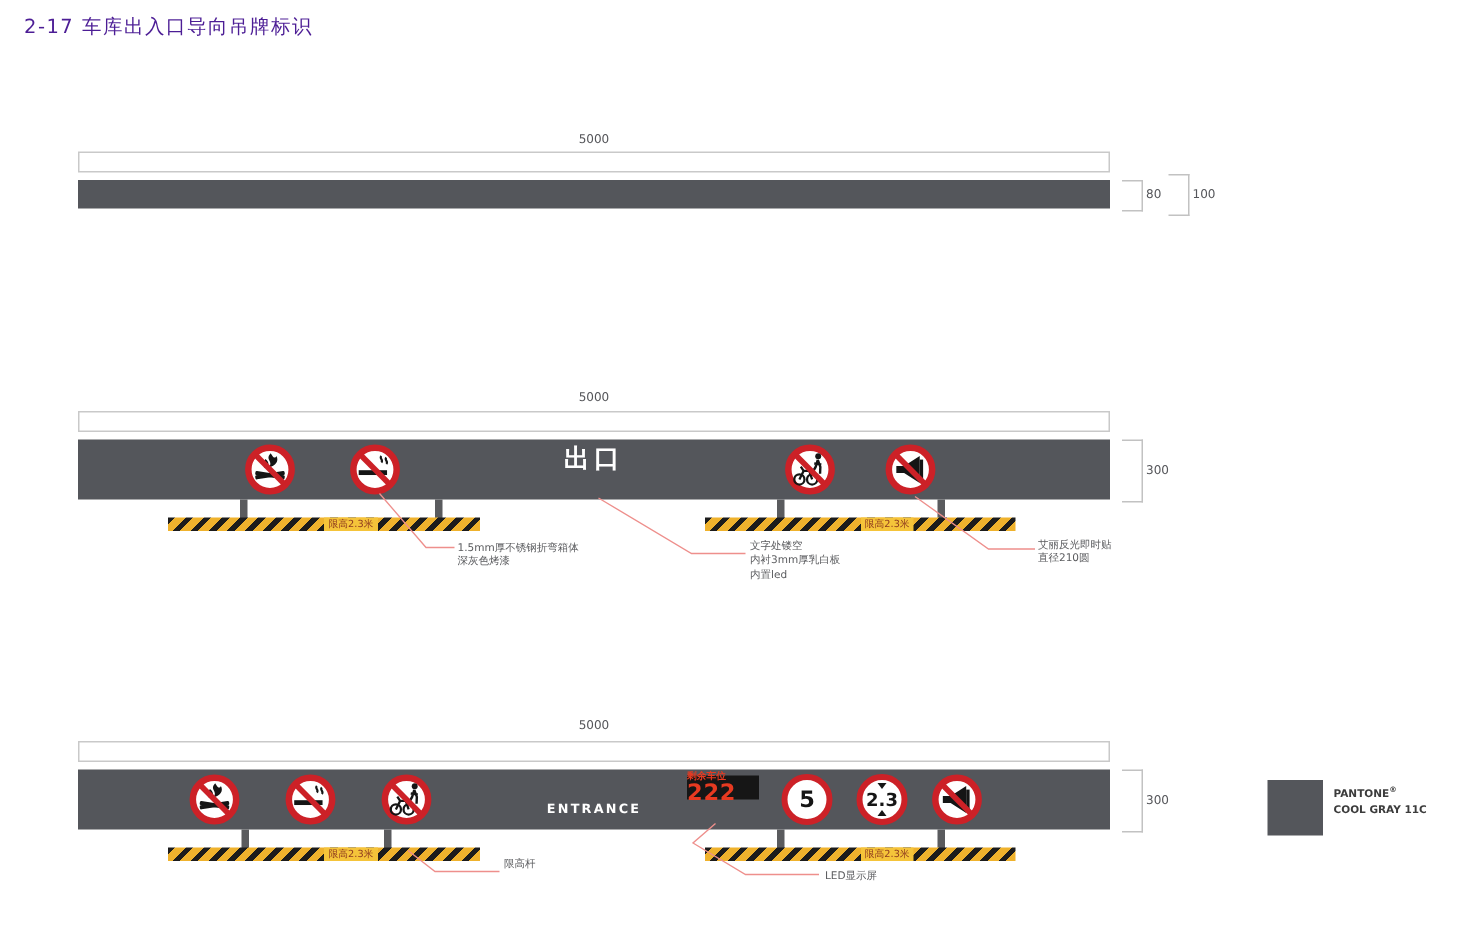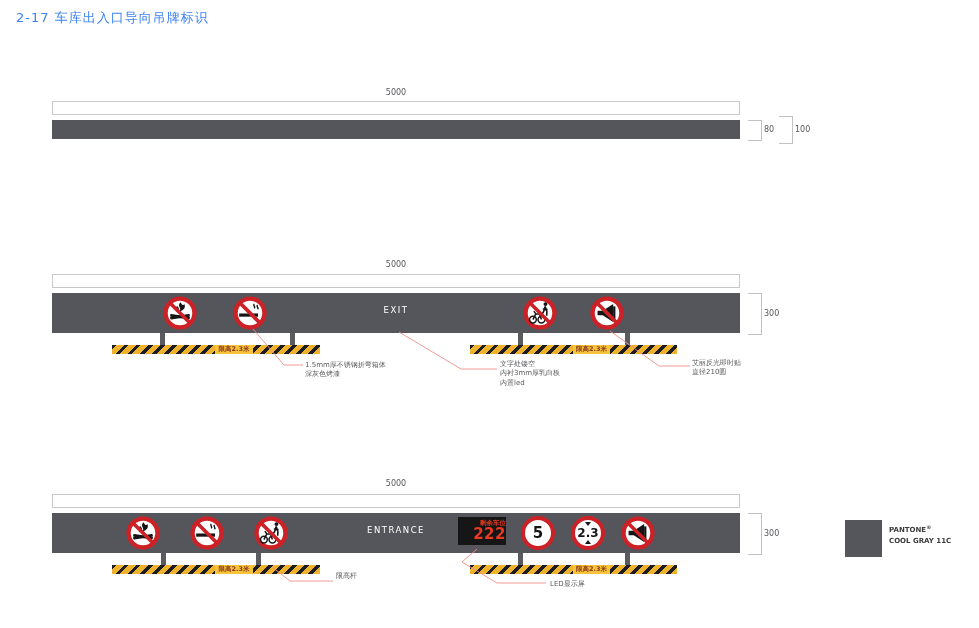--- a/index.html
+++ b/index.html
@@ -1,59 +1,59 @@
 <!DOCTYPE html>
 <html><head>
 <meta charset="utf-8">
 <style>
   html,body{margin:0;padding:0;background:#fff;}
   .canvas{position:relative;width:979px;height:628px;background:#fff;overflow:hidden;
           font-family:"DejaVu Sans","Liberation Sans",sans-serif;}
   .layer{position:absolute;inset:0;}
   .abs{position:absolute;}
 
-  .page-title{position:absolute;left:16px;top:9px;font-size:13px;color:#3b82f6;letter-spacing:1px;}
+  .page-title{position:absolute;left:16px;top:9px;font-size:13px;color:#4c1d95;letter-spacing:1px;}
 
   .dim-text{font-size:8px;color:#55565a;}
   .dim-width{position:absolute;left:52px;width:688px;text-align:center;}
   .bracket-rect{position:absolute;left:52px;width:686px;height:12px;border:1px solid #c9c9c9;background:#fff;}
   .bracket-open-left{position:absolute;border:1px solid #c2c2c2;border-left:none;background:transparent;}
   .dim-vlabel{position:absolute;display:flex;align-items:center;}
 
   .sign-bar{position:absolute;left:52px;width:688px;height:40px;background:#54565b;}
   .rail-bar{position:absolute;left:52px;width:688px;height:19px;background:#54565b;}
 
   .icon-group{position:absolute;display:flex;}
   .sign-icon{width:34px;height:34px;}
   .sign-icon svg{display:block;width:34px;height:34px;}
 
   .sign-title{position:absolute;left:300px;width:192px;text-align:center;color:#fff;}
   .cn-title{font-size:17px;font-weight:bold;letter-spacing:3px;line-height:1.1;}
-  .en-title{font-size:8.5px;font-weight:normal;letter-spacing:1.5px;line-height:1.1;margin-top:9px;}
+  .en-title{font-size:8.5px;font-weight:bold;letter-spacing:1.5px;line-height:1.1;margin-top:19px;}
 
   .ring-icon{position:absolute;width:34px;height:34px;border:4px solid #cc2127;border-radius:50%;
              box-sizing:border-box;background:#fff;display:flex;align-items:center;justify-content:center;}
   .ring-num{font-weight:bold;color:#151515;}
   .speed-num{font-size:15px;}
   .height-num{font-size:12px;}
   .tri{position:absolute;left:50%;transform:translateX(-50%);width:0;height:0;
        border-left:3.5px solid transparent;border-right:3.5px solid transparent;}
   .tri-down{top:2px;border-top:4.5px solid #151515;}
   .tri-up{bottom:2px;border-bottom:4.5px solid #151515;}
 
-  .led-panel{position:absolute;left:458px;width:48px;height:28px;background:#161616;
-             display:flex;flex-direction:column;align-items:flex-end;justify-content:center;gap:1px;}
+  .led-panel{position:absolute;left:458px;width:48px;height:16px;background:#161616;
+             display:flex;flex-direction:column;align-items:flex-start;justify-content:center;gap:1px;}
   .led-label{font-size:6.5px;font-weight:bold;color:#e73a21;line-height:1;}
   .led-value{font-size:15px;font-weight:bold;color:#e73a21;line-height:1;letter-spacing:0.5px;}
 
   .post{position:absolute;width:5px;height:13px;background:#5a5b5e;}
   .hazard{position:absolute;height:9px;
           background:repeating-linear-gradient(135deg,#1c1c1c 0 3.5px,#efb22d 3.5px 8.5px);
           display:flex;align-items:center;justify-content:center;}
-  .hazard-label{background:#f5c43a;color:#8f3a1f;font-size:6.5px;font-weight:bold;
+  .hazard-label{background:#f5c43a;color:#8f3a1f;font-size:6.5px;font-weight:normal;
                 line-height:1;padding:1.5px 3px;white-space:nowrap;margin-left:36px;}
 
   .anno{position:absolute;font-size:7px;color:#5a5b5e;line-height:1.35;white-space:nowrap;}
 
   .leader-svg{position:absolute;inset:0;pointer-events:none;}
 
   .pantone-swatch{position:absolute;left:845px;top:520px;width:37px;height:37px;background:#54565b;}
   .pantone-text{position:absolute;left:889px;top:524px;font-size:7px;color:#3c3c3c;line-height:1.5;}
   .pantone-brand{font-weight:bold;}
   .pantone-text sup{font-size:5px;}
@@ -97,20 +97,21 @@
           <svg viewBox="0 0 36 36">
             <circle cx="18" cy="18" r="15.3" fill="#fff" stroke="#cc2127" stroke-width="4.6"></circle>
             <rect x="6.5" y="18.5" width="20" height="3.4" fill="#151515"></rect>
             <path d="M22.5 8.5c-1.8 1.8 1.8 2.6 0 4.6M26 9.5c-1.8 1.8 1.8 2.6 0 4.6" stroke="#151515" stroke-width="1.5" fill="none"></path>
             <line x1="8.2" y1="8.2" x2="27.8" y2="27.8" stroke="#cc2127" stroke-width="4"></line>
           </svg>
         </div>
       </div>
 
     <div class="sign-title" style="top:297px">
+      <div class="cn-title">出口</div>
       <div class="en-title">EXIT</div>
     </div>
 
     <div class="icon-group" style="left:523px;top:296px;gap:33px">
         <div class="sign-icon">
           <svg viewBox="0 0 36 36">
             <circle cx="18" cy="18" r="15.3" fill="#fff" stroke="#cc2127" stroke-width="4.6"></circle>
             <g stroke="#151515" stroke-width="1.6" fill="none">
               <circle cx="10.5" cy="25" r="3.6"></circle>
               <circle cx="19.5" cy="25" r="3.6"></circle>

